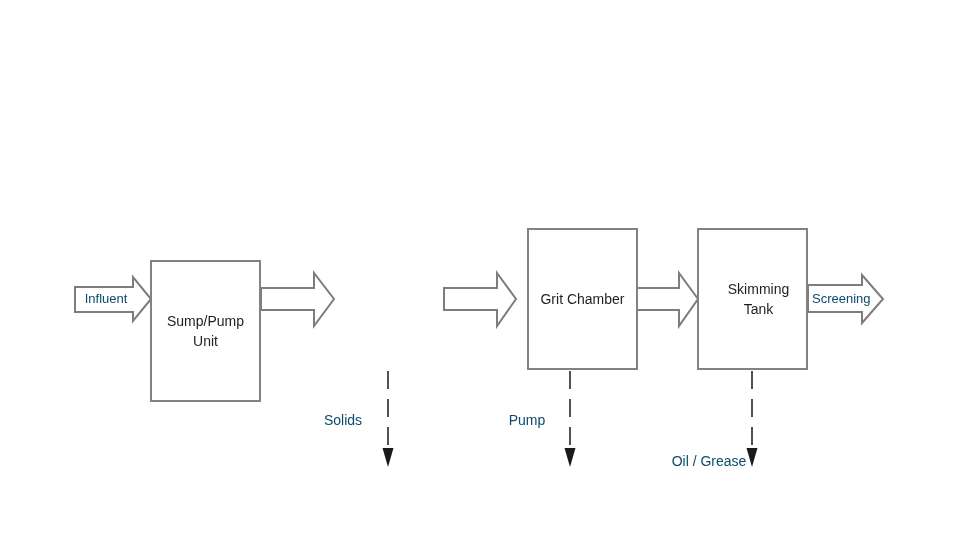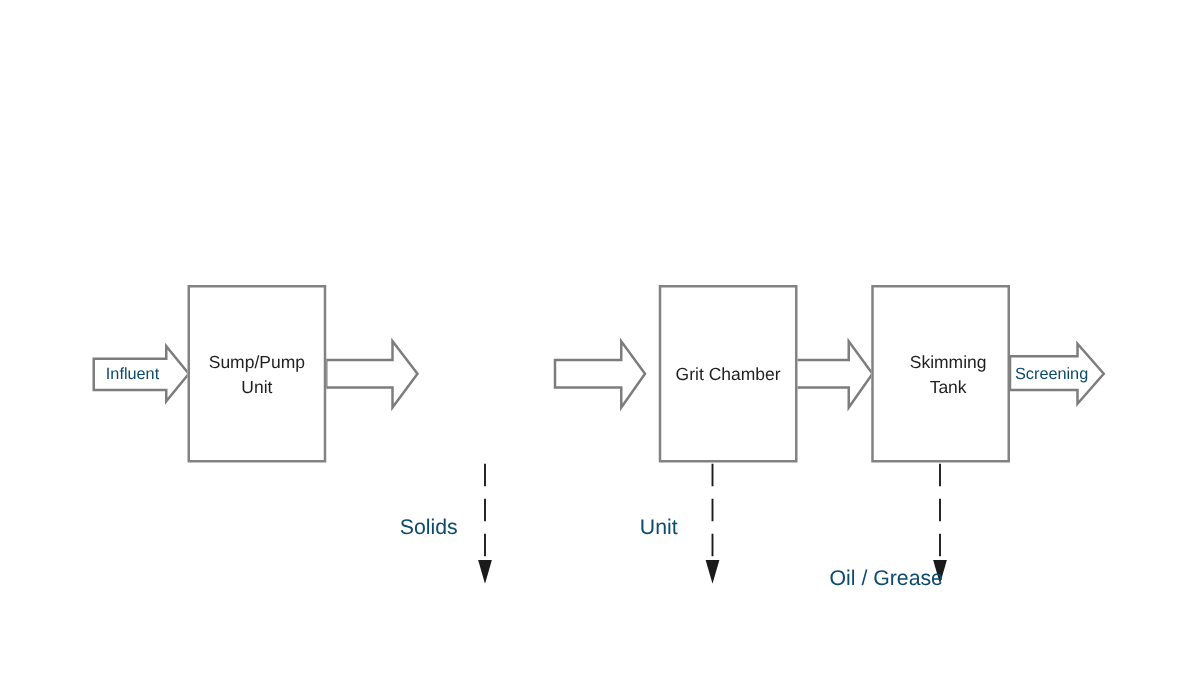--- a/index.html
+++ b/index.html
@@ -32,21 +32,21 @@
     background: #ffffff;
     display: flex;
     align-items: center;
     justify-content: center;
     text-align: center;
     padding: 0 2px;
     font-size: 14px;
     line-height: 1.45;
     color: #1f1f1f;
   }
-  .box-1 { left: 150px; }
+  .box-1 { left: 150px; margin-top: 32px; }
   .box-2 { left: 333px; }
   .box-3 { left: 527px; }
   .box-4 { left: 697px; padding-left: 14px; }
 
   .flow-label {
     position: absolute;
     color: #0c4a6e;
     text-align: center;
     white-space: nowrap;
   }
@@ -56,21 +56,21 @@
     width: 62px;
     font-size: 13px;
   }
   .effluent-label {
     left: 812px;
     top: 291px;
     width: 52px;
     font-size: 13px;
   }
   .byproduct-label {
-    font-size: 17px;
+    font-size: 14px;
     top: 412px;
   }
   .solids-label { left: 318px; width: 50px; }
   .grit-label   { left: 502px; width: 50px; }
   .oil-grease-label { left: 659px; width: 100px; margin-top: 41px; }
 </style>
 </head>
 <body>
 
 <div class="stage">
@@ -110,16 +110,16 @@
     <span>Grit Chamber</span>
   </div>
   <div class="process-box box-4">
     <span>Skimming Tank</span>
   </div>
 
   <div class="flow-label influent-label">Influent</div>
   <div class="flow-label effluent-label">Screening</div>
 
   <div class="flow-label byproduct-label solids-label">Solids</div>
-  <div class="flow-label byproduct-label grit-label">Unit</div>
+  <div class="flow-label byproduct-label grit-label">Pump</div>
   <div class="flow-label byproduct-label oil-grease-label">Oil / Grease</div>
 
 </div>
 
 </body></html>

